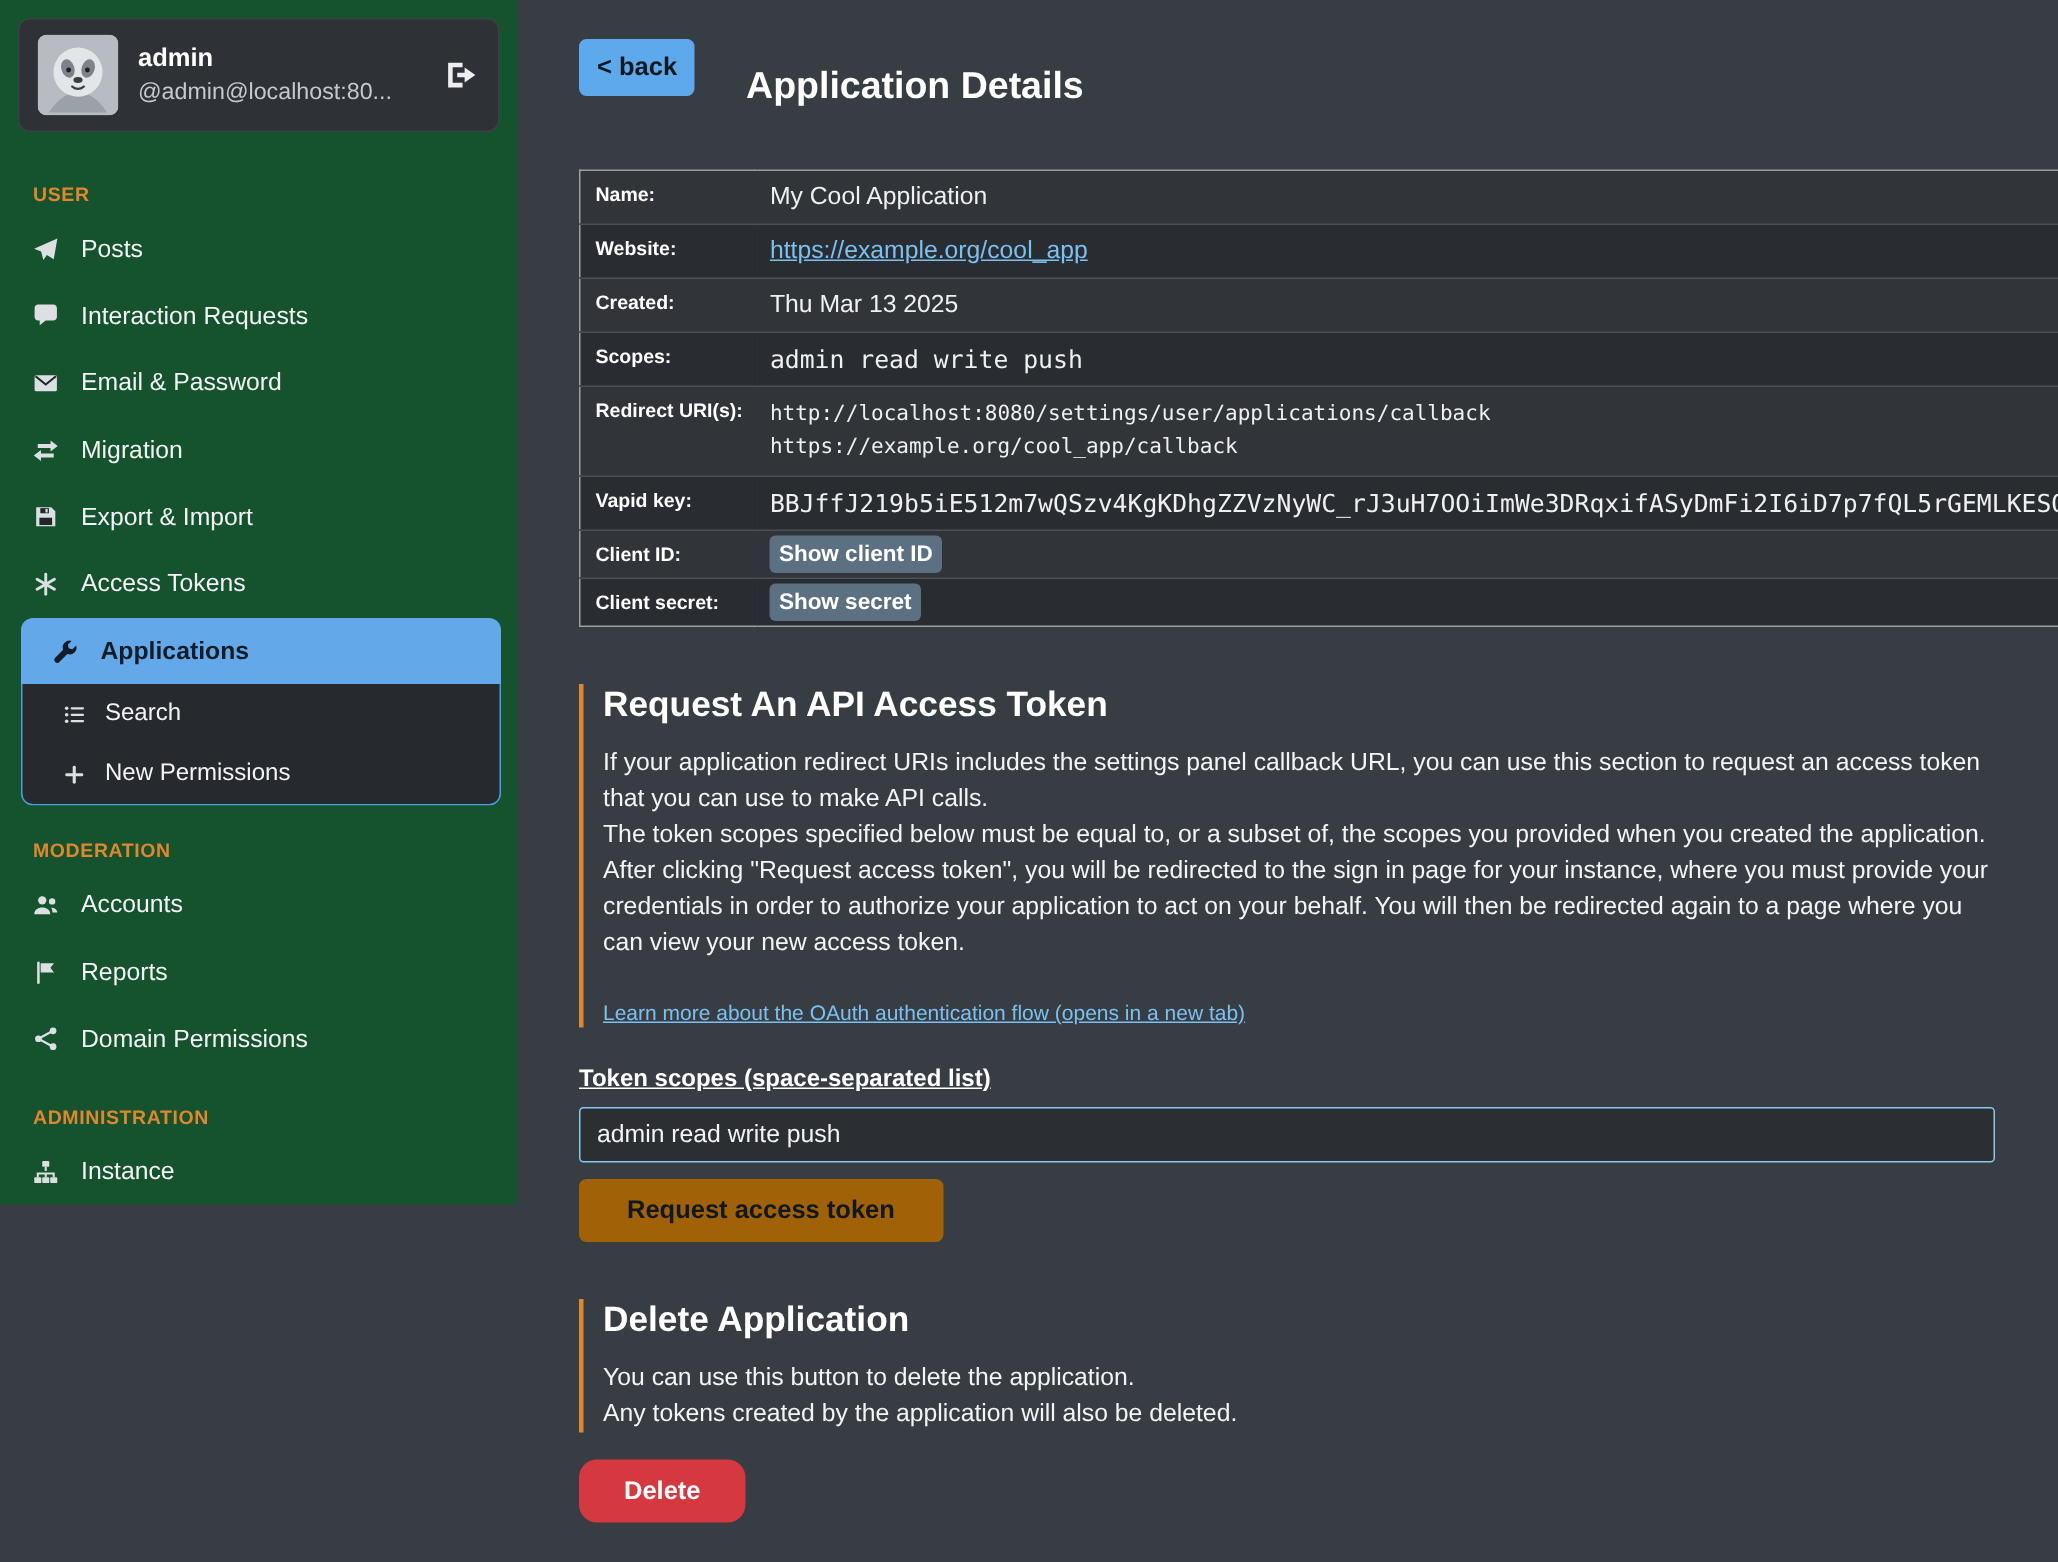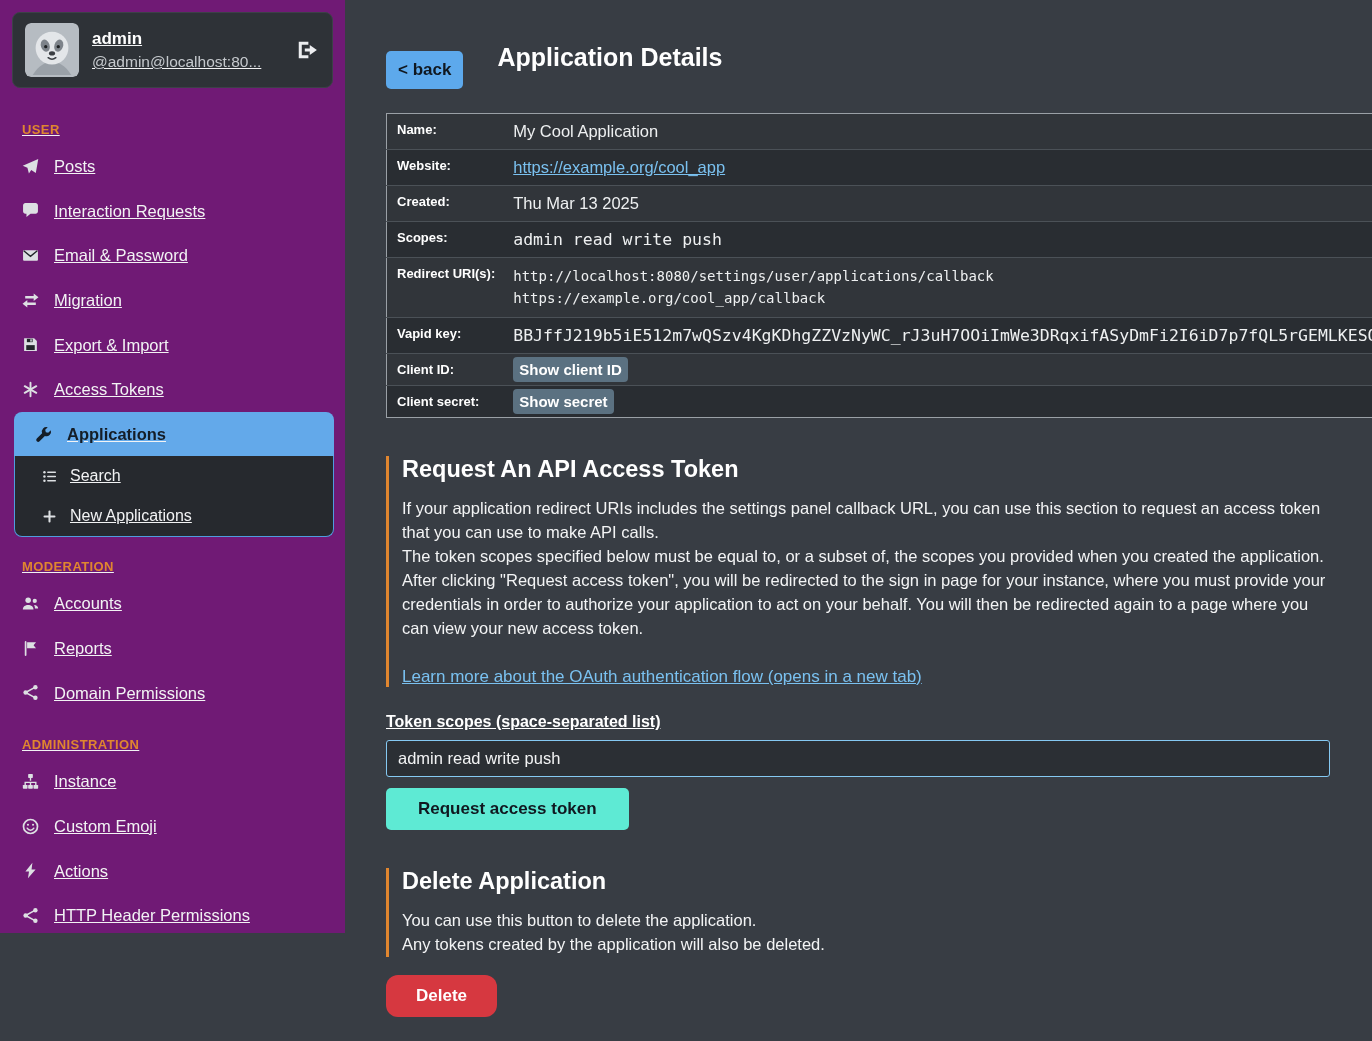--- a/index.html
+++ b/index.html
@@ -9,24 +9,23 @@
     display: flex;
     font-family: "Liberation Sans", sans-serif;
     background: #383d44;
     overflow: hidden;
     color: #f2f3f4;
   }
 
   
   .sidebar {
     width: 345px; min-width: 345px;
-    background: #701a75;
-    height: 933px;
+    background: #14532d;
+    height: 803px;
     overflow: hidden;
-    text-decoration: underline;
   }
   .user-card {
     margin: 12px;
     padding: 10px 12px;
     background: #2e3237;
     border: 1px solid #3c4147;
     border-radius: 8px;
     display: flex;
     align-items: center;
     gap: 13px;
@@ -79,21 +78,21 @@
   .submenu .nav-item .icon { width: 15px; height: 15px; }
   .submenu .nav-item .icon svg { width: 15px; height: 15px; }
 
   
   .main {
     flex: 1;
     background: #383d44;
     padding: 26px 42px 40px 41px;
     overflow: hidden;
   }
-  .page-header { display: flex; align-items: flex-end; gap: 17px; margin-bottom: 24px; }
+  .page-header { display: flex; align-items: flex-start; gap: 17px; margin-bottom: 24px; }
   .back-btn {
     background: #5da9ec;
     color: #101820;
     font-family: inherit;
     font-weight: bold;
     font-size: 17px;
     padding: 9px 12px;
     border: none;
     border-radius: 5px;
     cursor: pointer;
@@ -132,38 +131,38 @@
     padding: 4px 6px;
     border: none;
     border-radius: 4px;
     cursor: pointer;
   }
 
   .form-section { margin-top: 38px; }
   .section-docs { border-left: 3px solid #e0862f; padding-left: 13px; }
   .section-docs h2 { font-size: 23.5px; color: #ffffff; margin: 0 0 14px 0; font-weight: bold; }
   .section-docs p { margin: 0; font-size: 16.5px; line-height: 1.45; color: #f3f4f5; max-width: 935px; }
-  .docs-link { display: inline-block; margin-top: 26px; color: #7ac1f0; font-size: 17px; text-decoration: underline; }
+  .docs-link { display: inline-block; margin-top: 26px; color: #7ac1f0; font-size: 14px; text-decoration: underline; }
 
   .token-form { margin-top: 26px; }
   .token-form label { display: block; font-weight: bold; font-size: 16px; color: #ffffff; margin-bottom: 9px; text-decoration: underline; }
   .token-form input {
     width: 100%;
     background: #2b2f34;
     border: 1px solid #85c9f2;
     border-radius: 3px;
     padding: 8px 11px;
     font-size: 16.5px;
     color: #f2f3f4;
     font-family: inherit;
     outline: none;
   }
   .primary-btn {
     margin-top: 11px;
-    background: #5eead4;
+    background: #a16207;
     color: #101820;
     font-family: inherit;
     font-weight: bold;
     font-size: 17px;
     padding: 11px 32px;
     border: none;
     border-radius: 5px;
     cursor: pointer;
   }
   .danger-btn {
@@ -299,21 +298,21 @@
             </span>
           <span>Search</span>
         </div>
         <div class="nav-item">
           <span class="icon">
               <svg viewBox="0 0 16 16" fill="currentColor">
                 <rect x="6.9" y="1.6" width="2.2" height="12.8" rx="1"></rect>
                 <rect x="1.6" y="6.9" width="12.8" height="2.2" rx="1"></rect>
               </svg>
             </span>
-          <span>New Applications</span>
+          <span>New Permissions</span>
         </div>
       </div>
     </div>
 
     <div class="section-label">MODERATION</div>
 
     <div class="nav-item">
       <span class="icon">
           <svg viewBox="0 0 16 16" fill="currentColor">
             <circle cx="5.8" cy="4.9" r="2.6"></circle>

